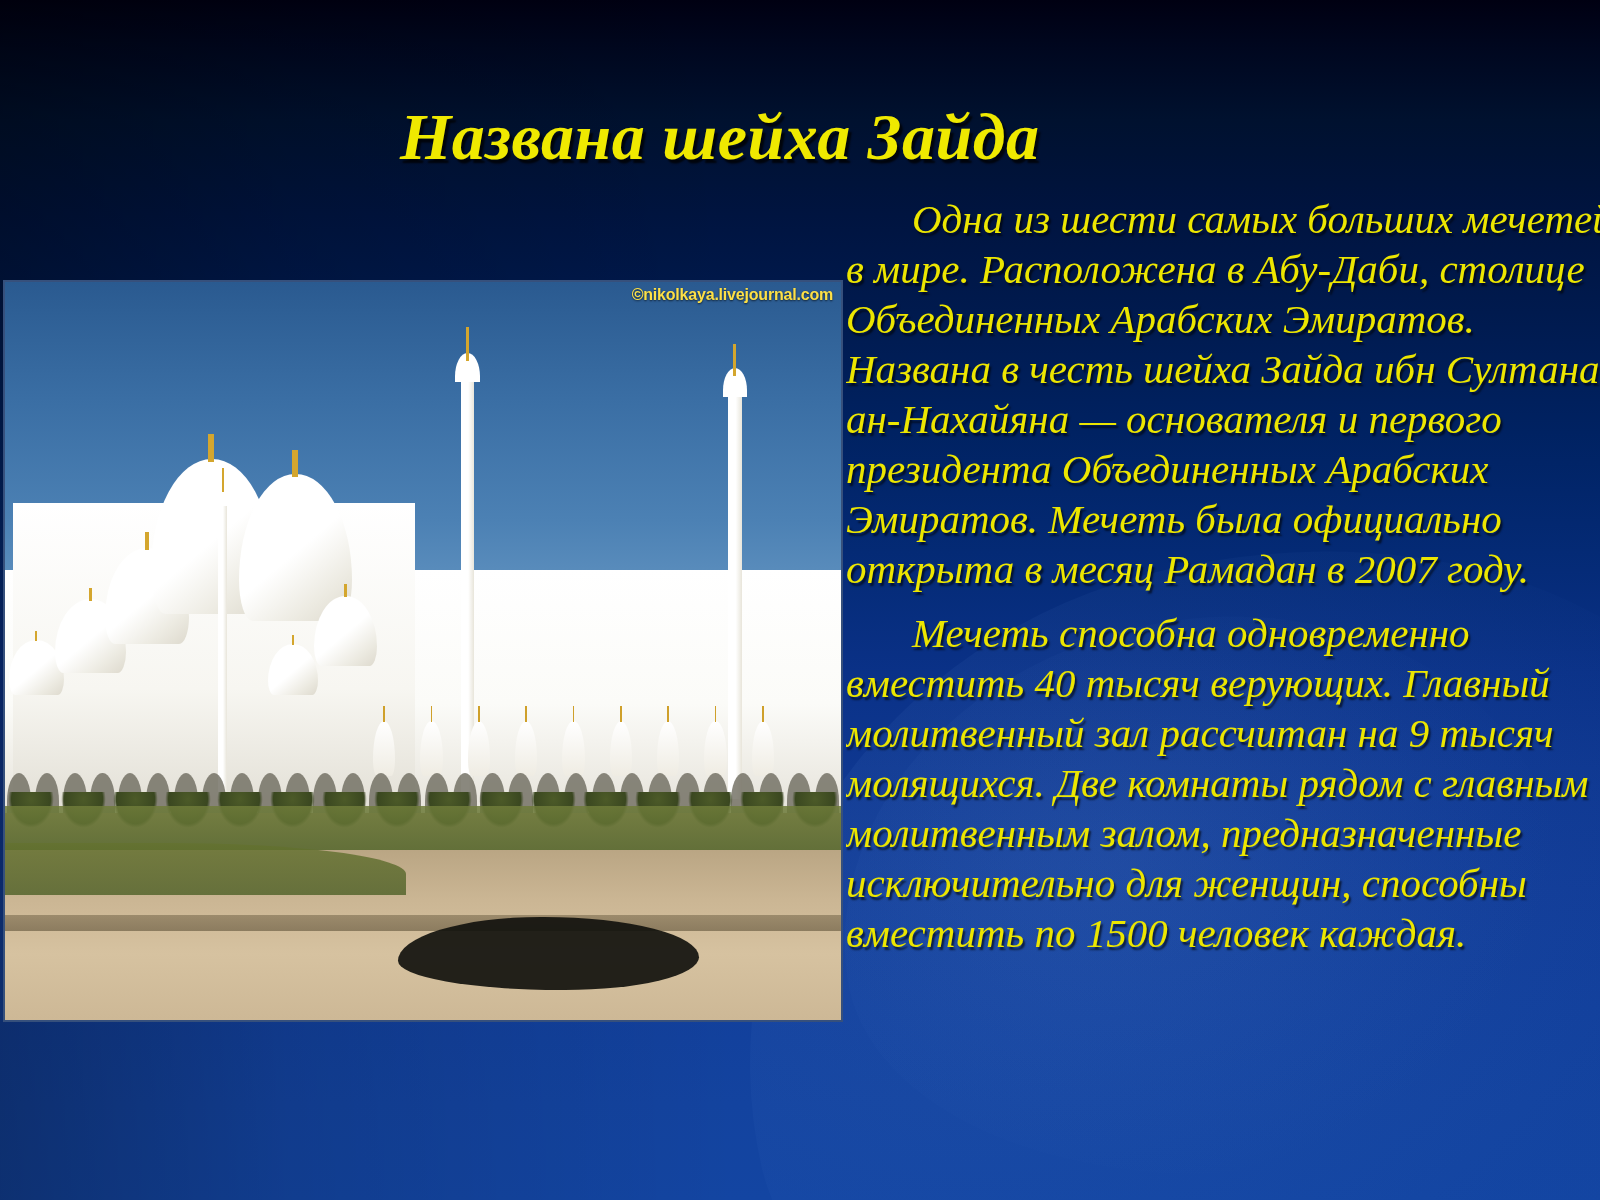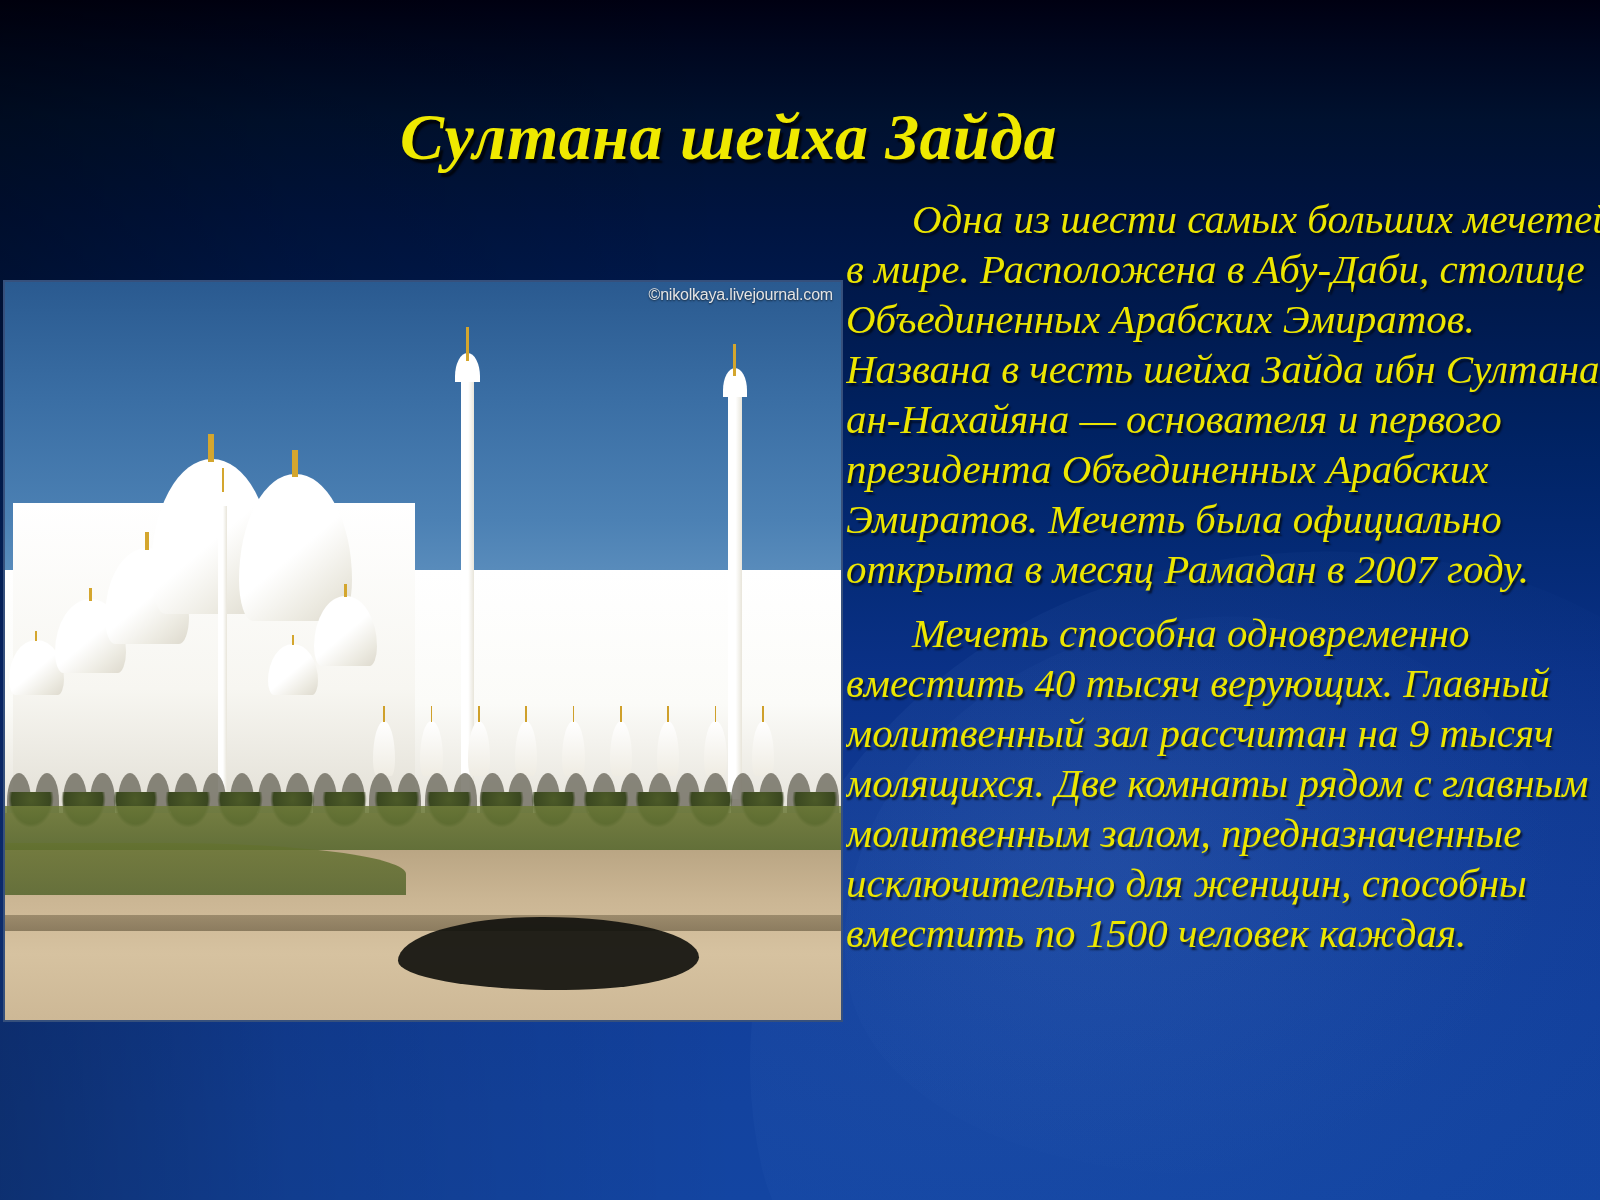--- a/index.html
+++ b/index.html
@@ -298,22 +298,22 @@
     margin: 0 0.4%;
     background: radial-gradient(ellipse at 50% 20%, #4c5a28 0%, #3a4720 60%, rgba(0,0,0,0) 70%);
   }
 
   .watermark {
     position: absolute;
     right: 8px;
     top: 4px;
     font-family: "Liberation Sans", sans-serif;
     font-size: 16px;
-    font-weight: normal;
-    color: #e5e5e5;
+    font-weight: bold;
+    color: #fde047;
     text-shadow: 0 1px 2px rgba(0,0,0,0.65);
     letter-spacing: -0.2px;
   }
 
   
   .body-col {
     position: absolute;
     left: 846px;
     top: 194px;
     width: 770px;
@@ -333,21 +333,21 @@
 </head>
 <body>
 
 <div class="slide">
 
   <div class="bg-gradient"></div>
   <div class="bg-swoosh"></div>
   <div class="bg-swoosh2"></div>
   <div class="bg-side"></div>
 
-  <div class="title">Султана шейха Зайда</div>
+  <div class="title">Названа шейха Зайда</div>
 
   <div class="photo-frame">
     <div class="photo">
       <div class="sky"></div>
       <div class="ground"></div>
 
       <div class="mosque"></div>
       <div class="mosque-left"></div>
 
       <div class="bigdome dome-f"></div>

